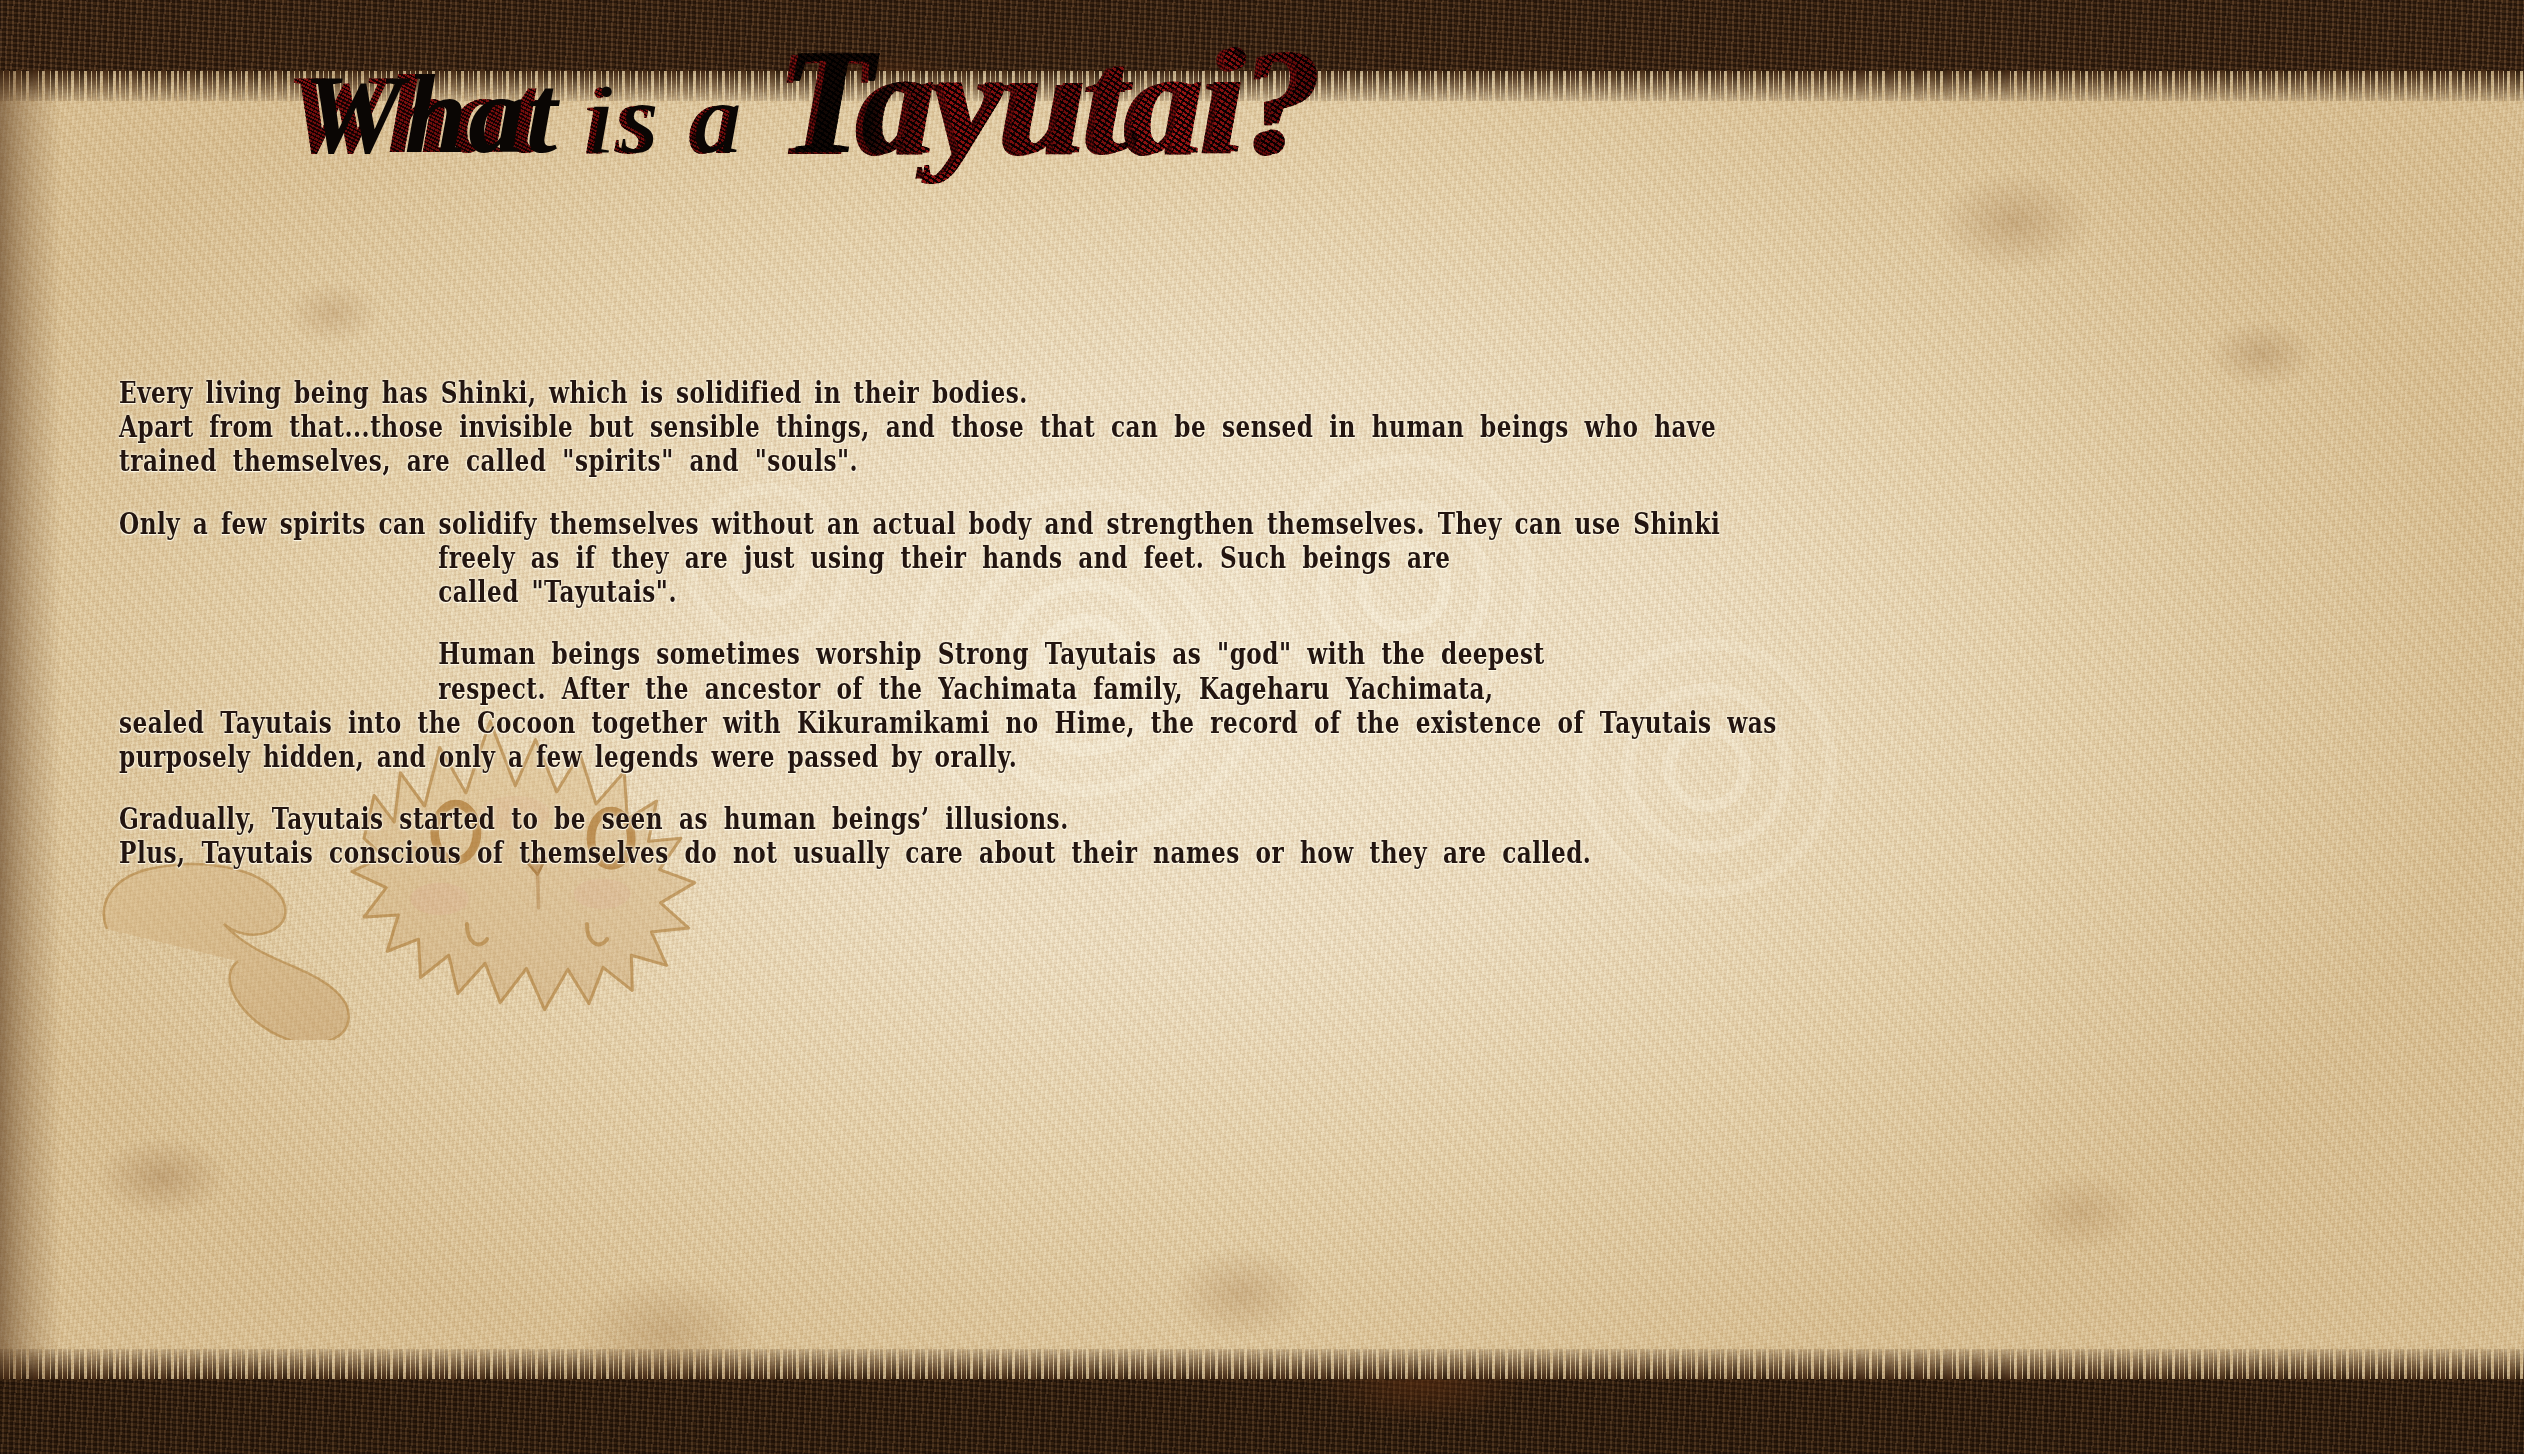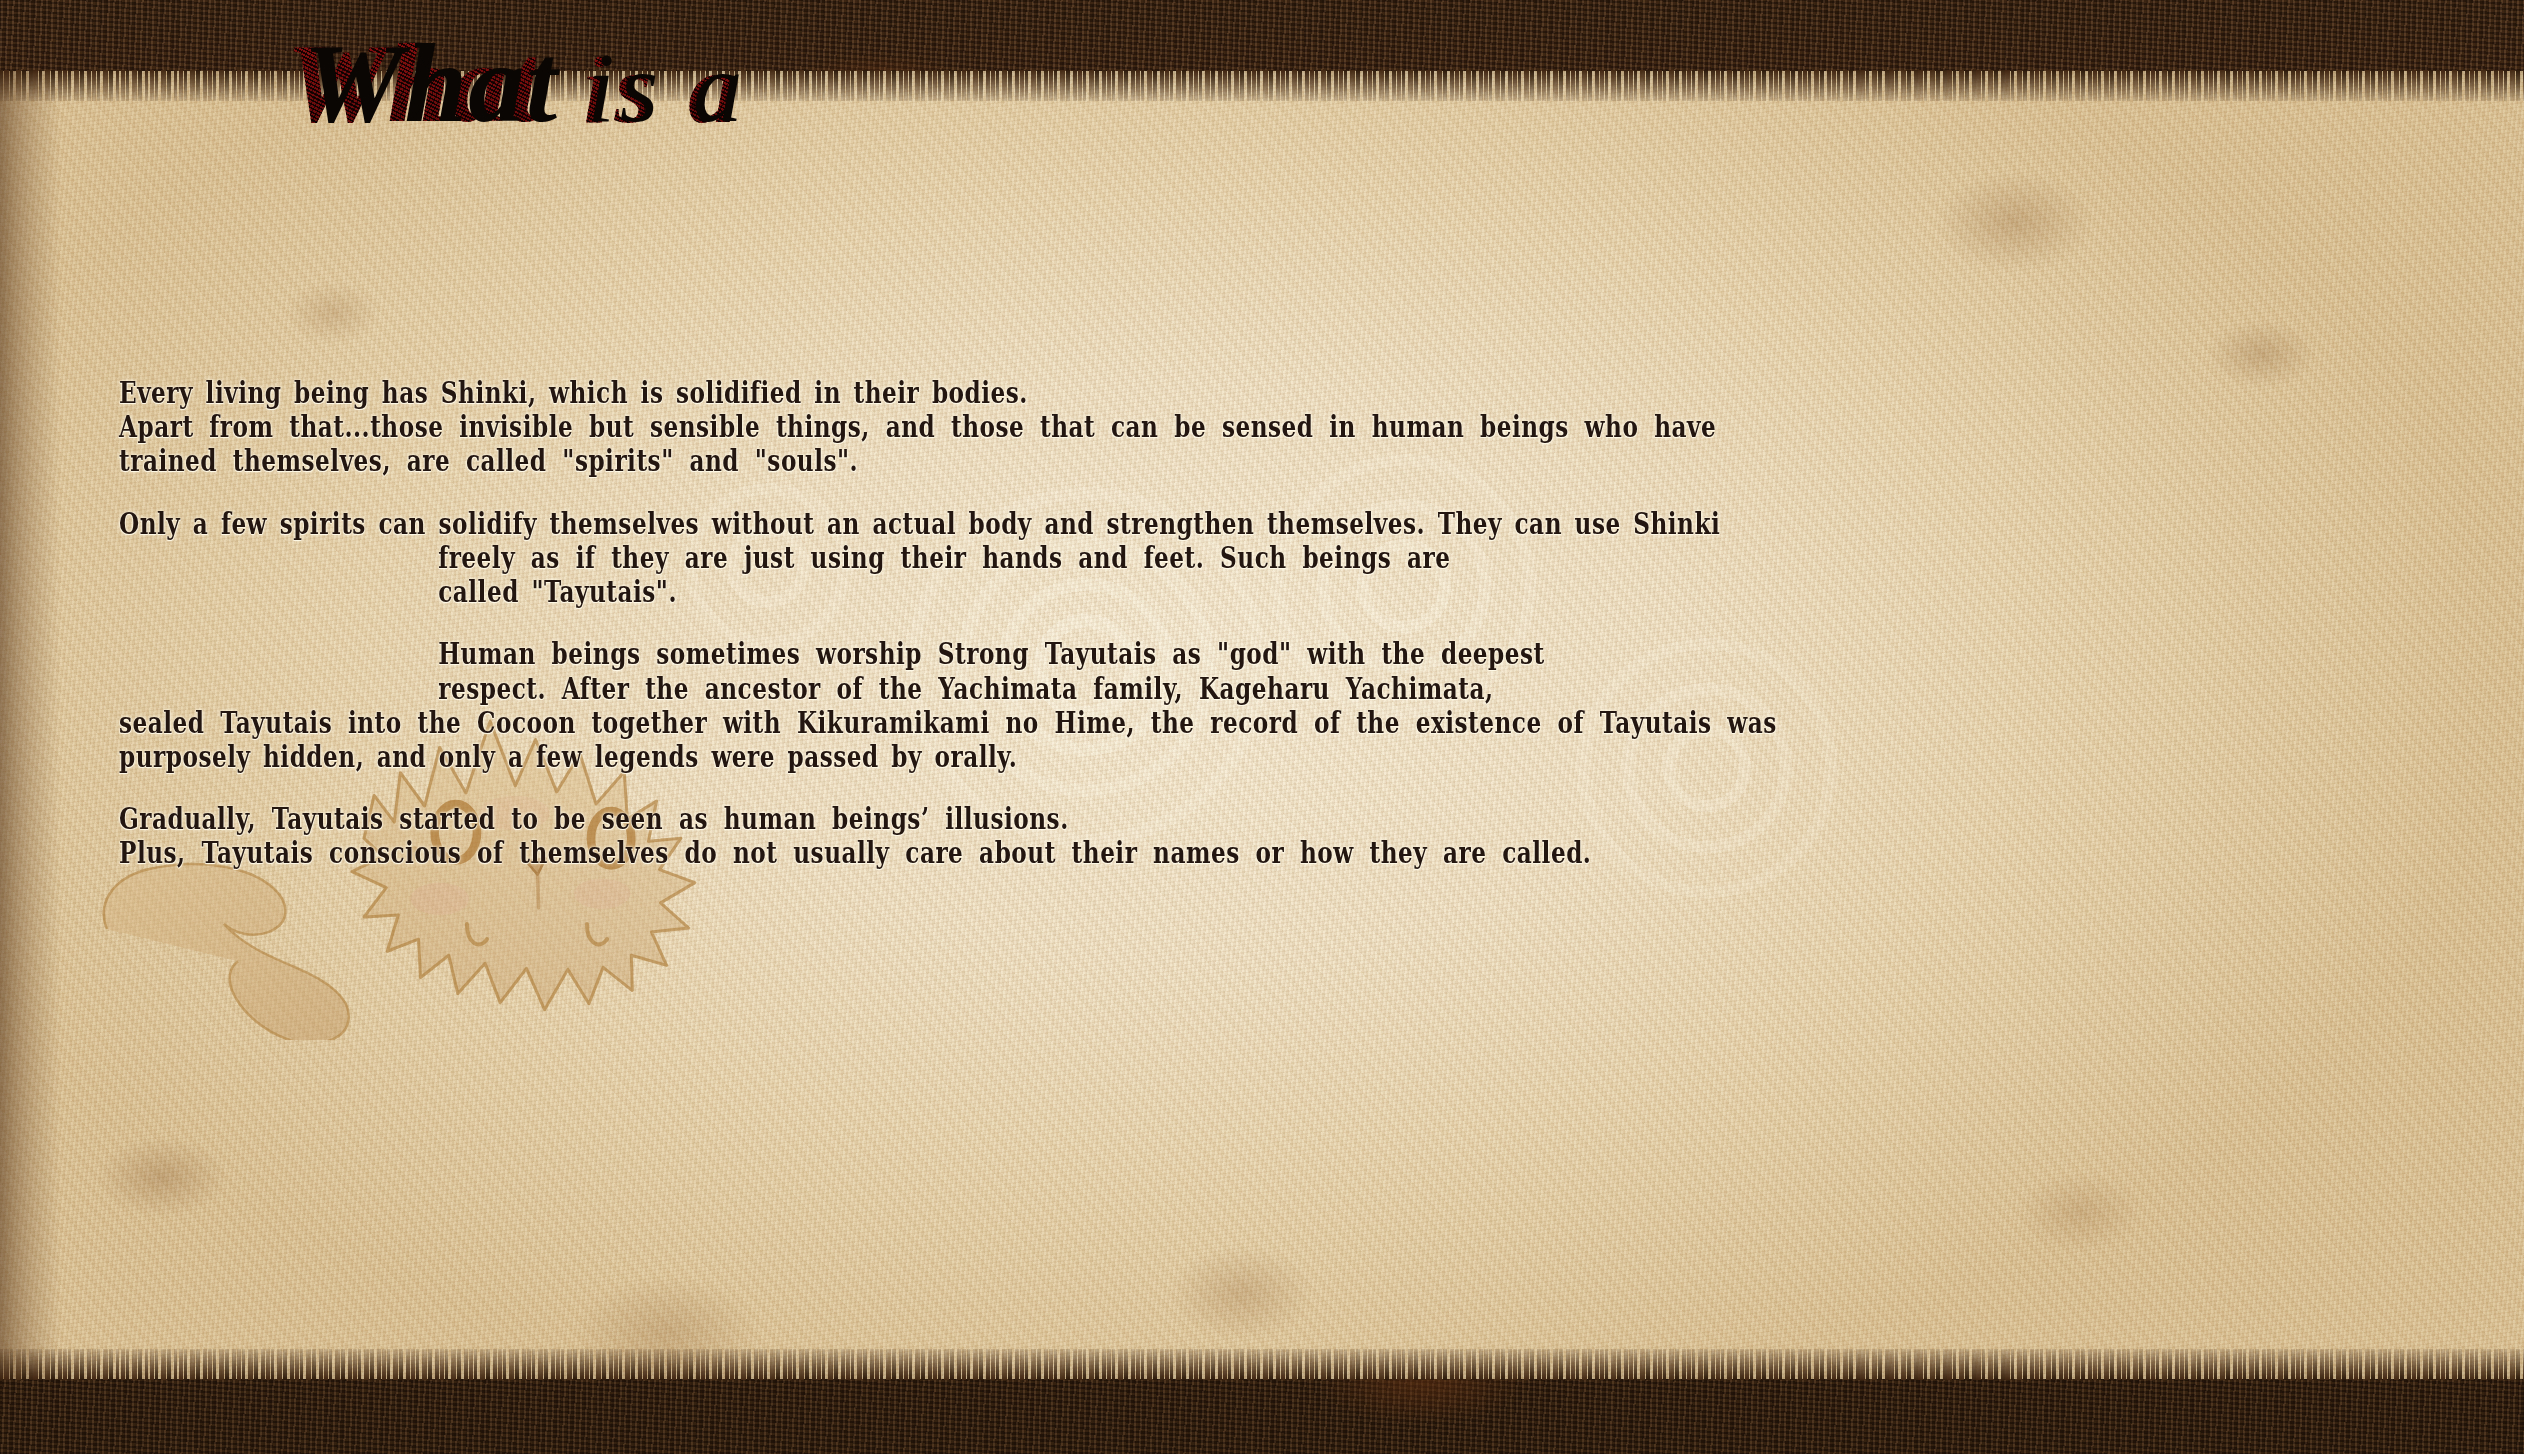--- a/index.html
+++ b/index.html
@@ -217,21 +217,24 @@
   </div>
 
   <div class="title-wrap">
     <div class="title">
       <span class="t-part t-what">
         <span class="t-back">What</span>
         <span class="t-front">What</span>
       </span><span class="sp sp-1"></span><span class="t-part t-isa">
         <span class="t-back">is a</span>
         <span class="t-front">is a</span>
-      </span><span class="sp sp-2"></span>
+      </span><span class="sp sp-2"></span><span class="t-part t-tayutai">
+        <span class="t-back">Tayutai?</span>
+        <span class="t-front">Tayutai?</span>
+      </span>
     </div>
   </div>
 
   <svg class="cat" viewBox="0 0 1520 700">
     <defs>
       <linearGradient id="sk" x1="0" y1="0" x2="0" y2="1">
         <stop offset="0%" stop-color="#d8b77e"></stop>
         <stop offset="45%" stop-color="#cda871"></stop>
         <stop offset="100%" stop-color="#c09660"></stop>
       </linearGradient>

